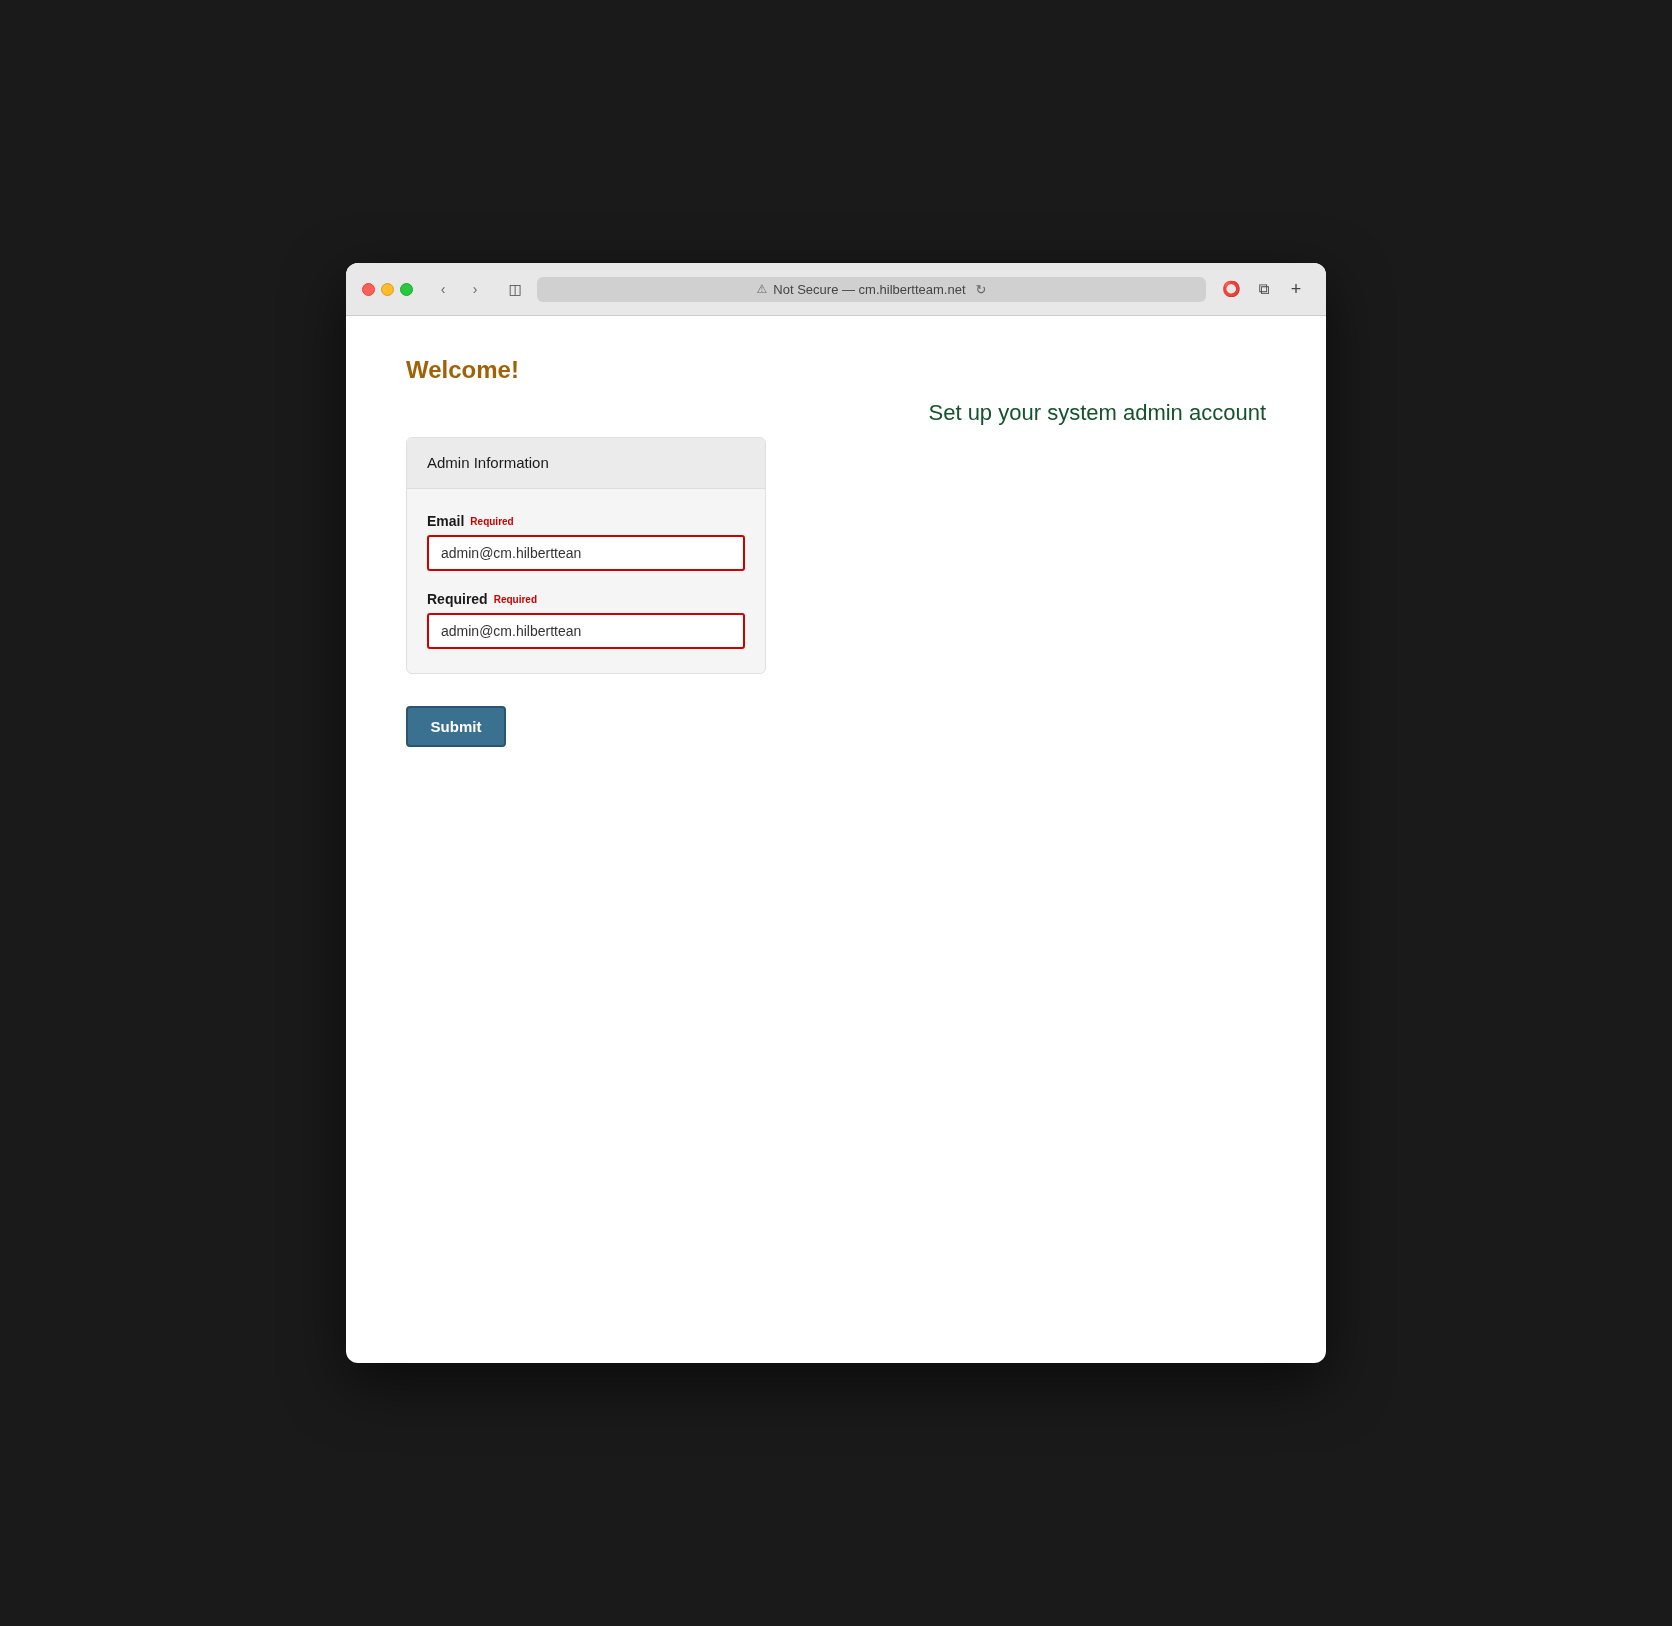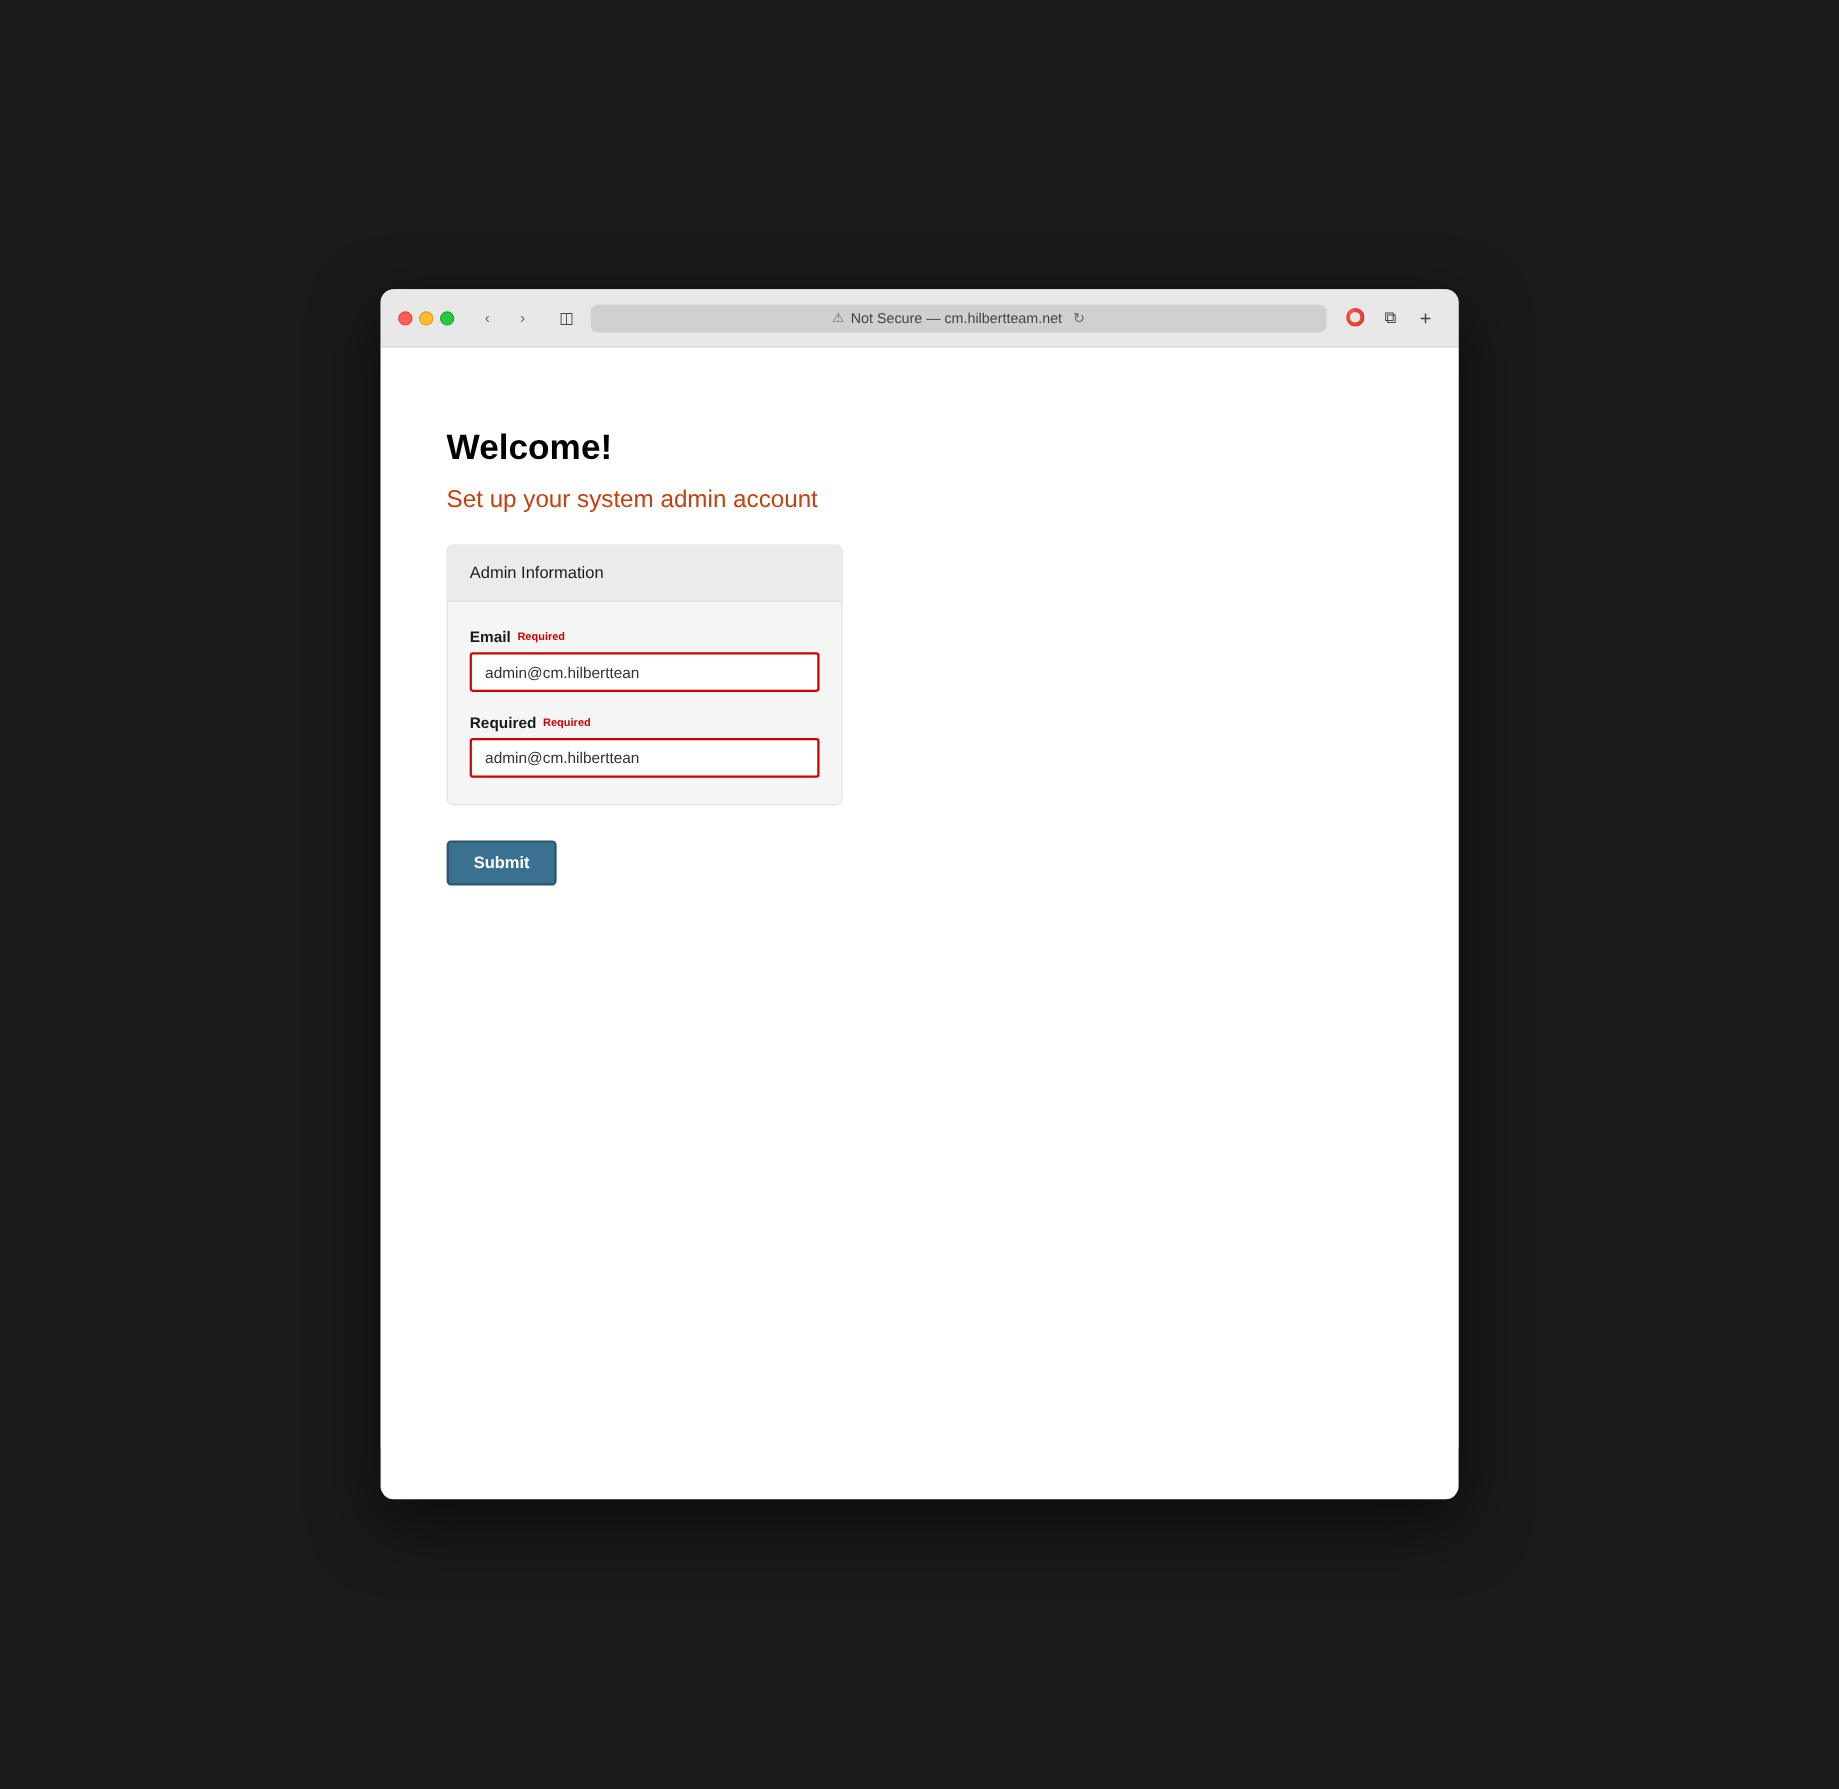--- a/index.html
+++ b/index.html
@@ -147,32 +147,32 @@
       font-size: 18px;
     }
 
     .page-content {
       background: #ffffff;
       padding: 40px 60px;
       min-height: 1000px;
     }
 
     .page-title {
-      font-size: 32px;
+      font-size: 24px;
       font-weight: 700;
-      color: #000000;
+      color: #a16207;
       margin-bottom: 16px;
-      margin-top: 32px;
     }
 
     .page-subtitle {
       font-size: 22px;
       font-weight: 400;
-      color: #c2410c;
-      margin-bottom: 28px;
+      color: #14532d;
+      margin-bottom: 11px;
+      text-align: right;
     }
 
     .admin-card {
       background: #f5f5f5;
       border: 1px solid #e0e0e0;
       border-radius: 6px;
       width: 360px;
       overflow: hidden;
       margin-bottom: 32px;
     }

